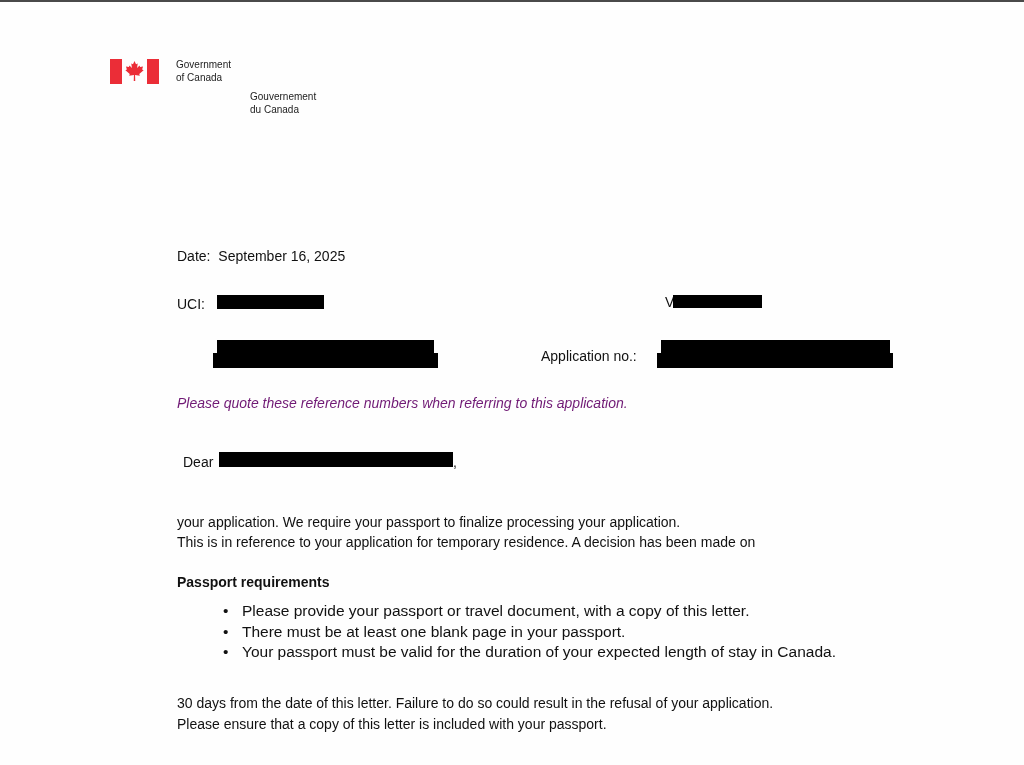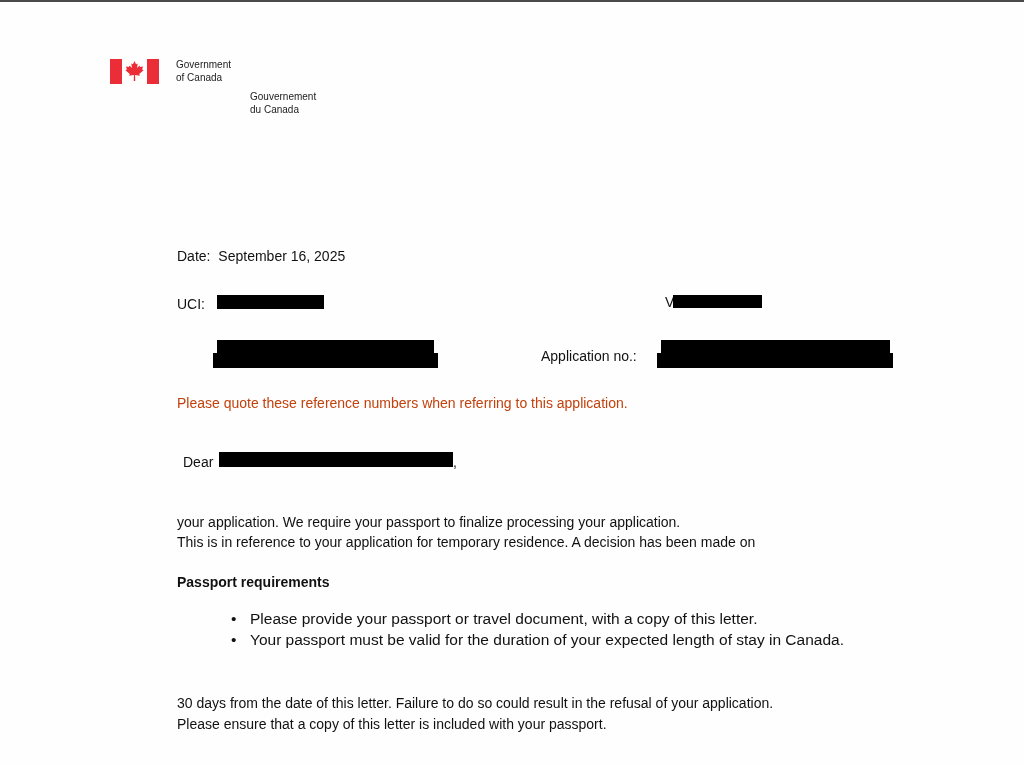--- a/index.html
+++ b/index.html
@@ -35,24 +35,24 @@
     .flag .leaf { position: absolute; left: 15px; top: 2px; width: 19px; height: 21px; }
     .sig {
       font-size: 10px; line-height: 13px; color: #222;
       margin-left: 17px; margin-top: -1px;
     }
     .sig.fr { margin-left: 19px; margin-top: 31px; }
 
     .txt { font-size: 14px; line-height: 20px; color: #111; }
     .redact { background: #000; position: absolute; }
 
-    .red-note { color: #c2410c; }
+    .red-note { color: #701a75; font-style: italic; }
     .heading { font-weight: bold; text-align: right; }
     ul.req {
-      margin: 16px; padding: 0; list-style: none;
+      margin: 8px; padding: 0; list-style: none;
     }
     ul.req li {
       position: relative;
       padding-left: 57px;
       font-size: 15.5px; line-height: 20.5px;
     }
     ul.req li::before {
       content: "\2022";
       position: absolute;
       left: 38px;
@@ -105,19 +105,20 @@
 <div class="abs txt" style="left:453px; top:450px;">,</div>
 
 <div class="abs txt" style="left:177px; top:510px; width:760px;">
   <div>your application. We require your passport to finalize processing your application.</div>
   <div>This is in reference to your application for temporary residence. A decision has been made on</div>
 </div>
 
 <div class="abs txt heading" style="left:177px; top:570px;">Passport requirements</div>
 <ul class="abs req" style="left:177px; top:591px; width:780px;">
   <li>Please provide your passport or travel document, with a copy of this letter.</li>
+  <li>There must be at least one blank page in your passport.</li>
   <li>Your passport must be valid for the duration of your expected length of stay in Canada.</li>
 </ul>
 
 <div class="abs txt" style="left:177px; top:691px; width:780px; line-height:21px;">
   <div>30 days from the date of this letter. Failure to do so could result in the refusal of your application.</div>
   <div>Please ensure that a copy of this letter is included with your passport.</div>
 </div>
 
 </body></html>

